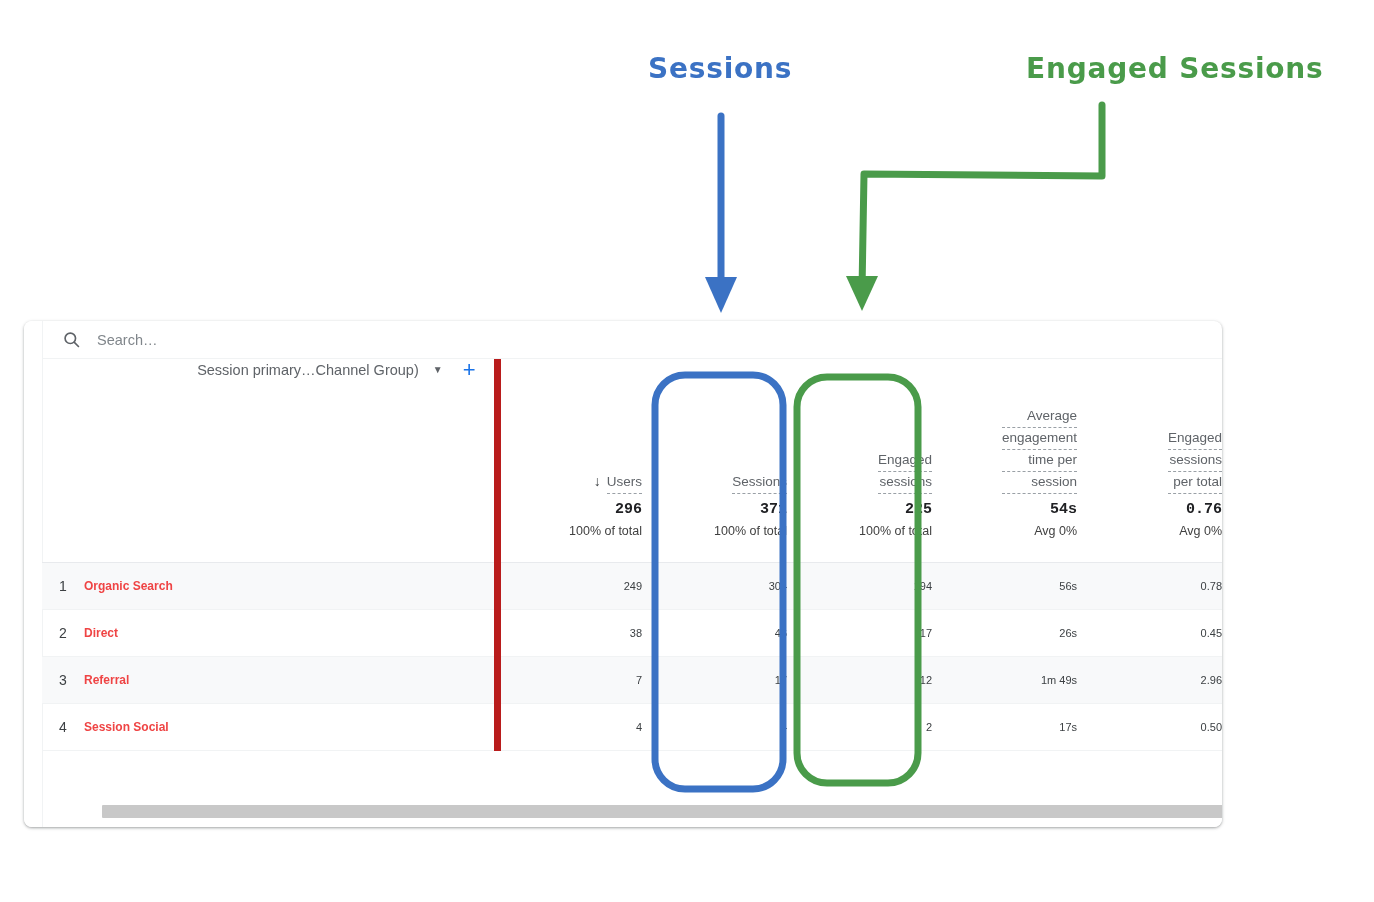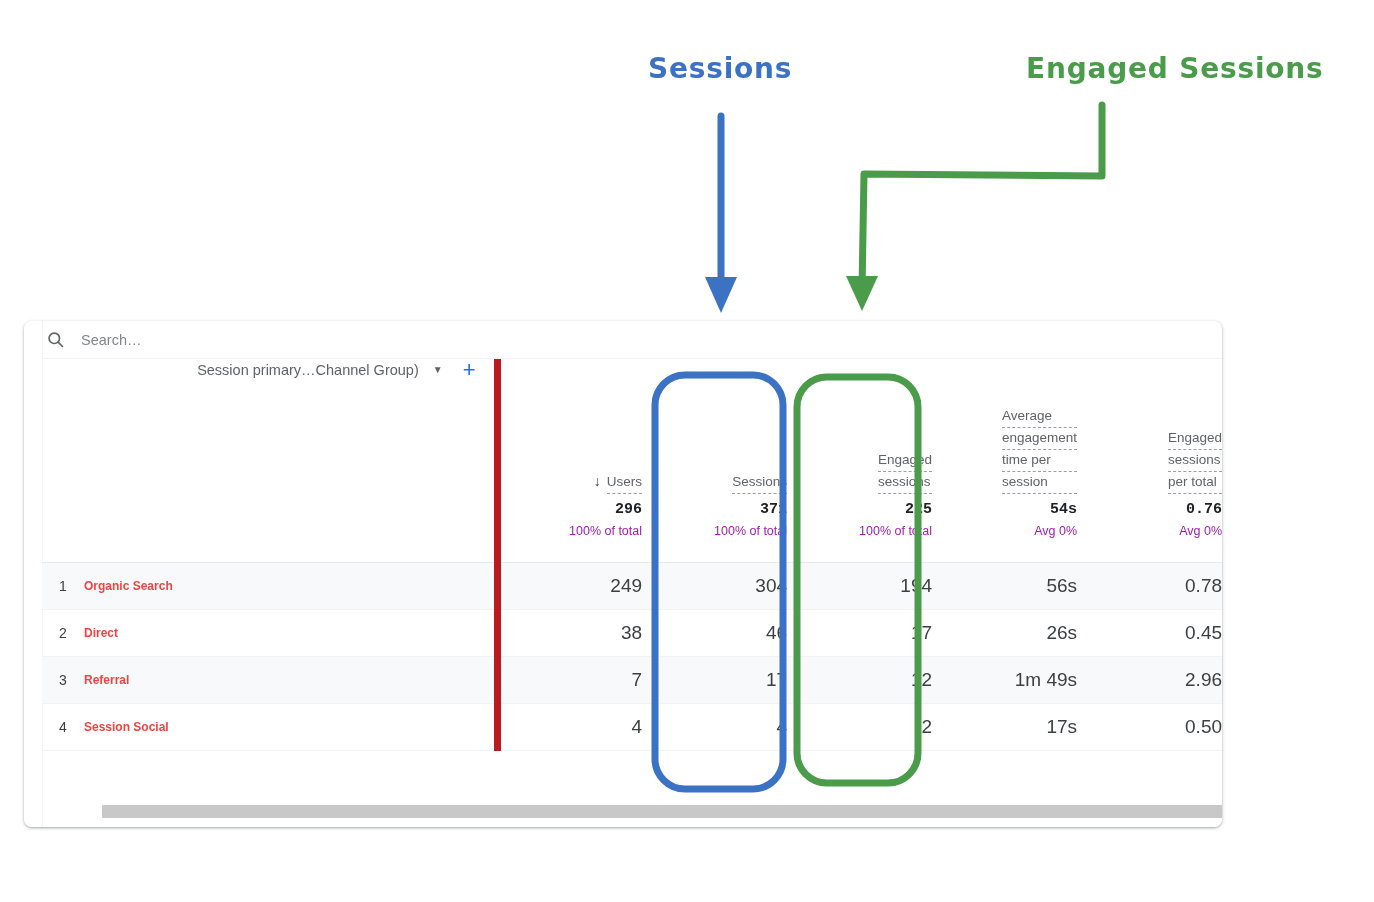--- a/index.html
+++ b/index.html
@@ -37,21 +37,21 @@
   #card-left-gutter{
     position:absolute;left:0;top:0;width:18px;height:506px;
     background:#ffffff;border-right:1px solid #f1f3f4;
   }
   #table-region{position:absolute;left:18px;top:0;right:0;bottom:0;}
 
   
   #search-row{
     height:38px;display:flex;align-items:center;
     border-bottom:1px solid #f1f3f4;
-    padding-left:4px;box-sizing:border-box;
+    padding-left:20px;box-sizing:border-box;
   }
   #search-icon{width:19px;height:19px;flex:0 0 auto;margin-right:16px;color:#5f6368;}
   #search-input{
     border:none;outline:none;background:transparent;
     font-family:"Liberation Sans",sans-serif;font-size:14.5px;color:#5f6368;
     width:340px;padding:0;
   }
   #search-input::placeholder{color:#80868b;}
 
   
@@ -73,48 +73,48 @@
     height:135px;
     box-sizing:border-box;
   }
   th.dim-head{text-align:right;padding-right:0;vertical-align:top;padding-top:24px;}
   th.metric-head{text-align:right;padding-right:16px;}
   th.metric-head .hline{
     display:block;
     border-bottom:1px dashed #9aa0a6;
     padding-bottom:1px;
   }
-  th.metric-head .hwrap{display:inline-block;text-align:left;}
+  th.metric-head .hwrap{display:inline-block;text-align:right;}
   .sort-arrow{display:inline-block;margin-right:6px;color:#3c4043;font-size:14px;}
 
   
   #dim-selector{display:flex;align-items:center;justify-content:flex-end;gap:0px;}
   #dim-label{font-size:14.5px;color:#5f6368;}
   #dim-caret{margin-left:14px;color:#5f6368;font-size:10px;line-height:1;}
   #dim-add{margin-left:20px;margin-right:18px;color:#1a73e8;font-size:22px;line-height:1;font-weight:400;}
 
   
   .vdiv{border-left:7px solid #b91c1c;}
 
   
   tr#totals-row td{
     height:62px;vertical-align:top;padding-top:6px;
     border-bottom:1px solid #e8eaed;
   }
   td.total-metric{text-align:right;padding-right:16px;}
   .total-value{font-size:15px;font-weight:700;color:#202124;line-height:20px;font-family:Liberation Mono, monospace;}
-  .total-sub{font-size:12.5px;color:#a21caf;line-height:18px;margin-top:2px;}
+  .total-sub{font-size:12.5px;color:#404040;line-height:18px;margin-top:2px;}
 
   
   tbody tr.data-row{height:47px;}
   tbody tr.data-row.alt{background:#f8f9fa;}
   tbody tr.data-row td{border-bottom:1px solid #f1f3f4;}
   td.cell-rank{text-align:center;font-size:14px;color:#3c4043;}
   td.cell-dim{font-size:12px;font-weight:700;color:#ef4444;padding-left:24px;}
-  td.cell-metric{text-align:right;padding-right:16px;font-size:19px;color:#3c4043;}
+  td.cell-metric{text-align:right;padding-right:16px;font-size:11px;color:#3c4043;}
 
   
   #hscrollbar{
     position:absolute;left:78px;top:484px;width:1144px;height:13px;
     background:#c8c8c8;border-radius:1px;
   }
   #scroll-track{
     position:absolute;left:18px;top:478px;right:0;height:28px;background:#fff;
   }
 </style>

